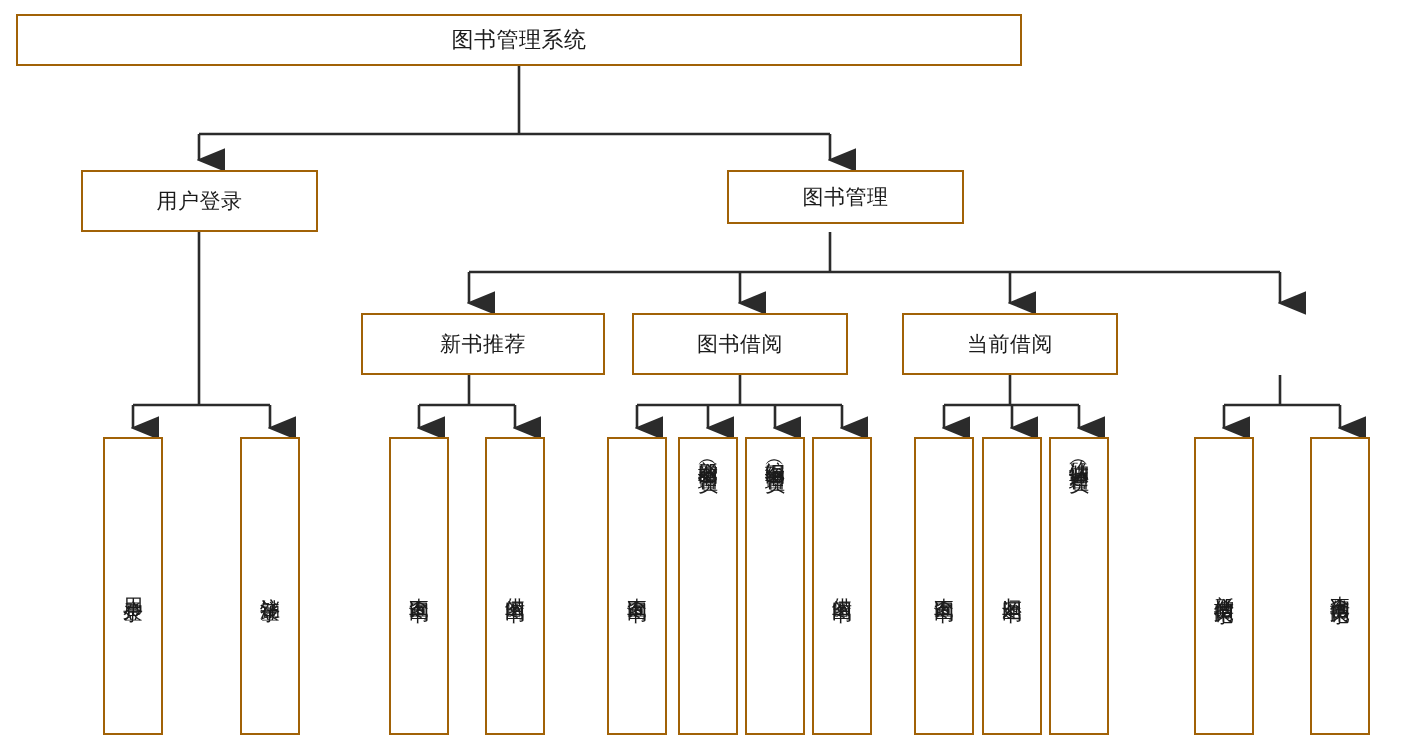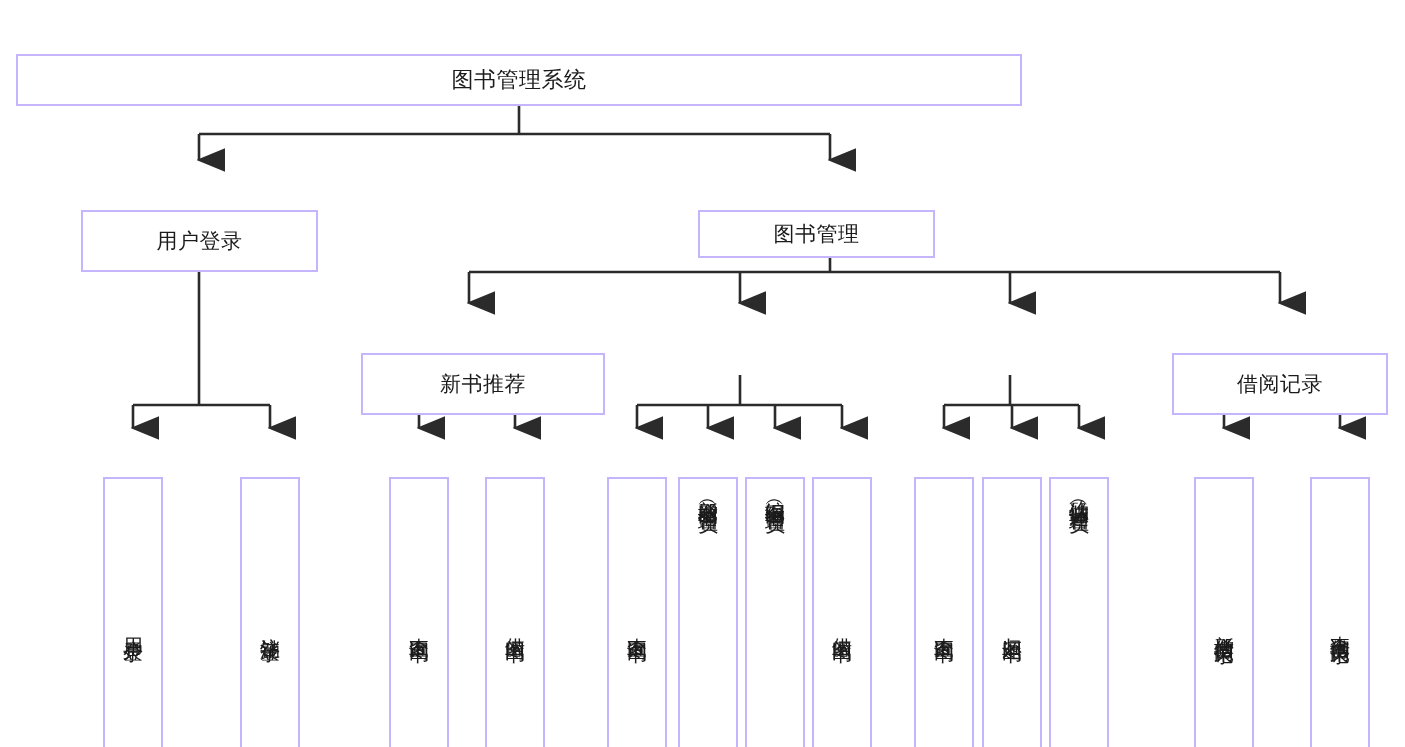--- a/index.html
+++ b/index.html
@@ -25,26 +25,25 @@
     top: 0;
     width: 1405px;
     height: 747px;
     pointer-events: none;
   }
   
   .node {
     position: absolute;
     box-sizing: border-box;
     background: #ffffff;
-    border: 2px solid #c4b5fd;
+    border: 2px solid #a16207;
     display: flex;
     align-items: center;
     justify-content: center;
     color: #1b1b1b;
-    margin-top: 40px;
   }
   .node .label {
     display: block;
     text-align: center;
     line-height: 1.18;
     white-space: pre-line;
   }
   
   .node.horiz .label {
     font-size: 21px;
@@ -140,33 +139,36 @@
   </svg>
 
   <div class="node horiz root" style="left:16px; top:14px; width:1006px; height:52px;">
     <span class="label">图书管理系统</span>
   </div>
 
   <div class="node horiz" style="left:81px; top:170px; width:237px; height:62px;">
     <span class="label">用户登录</span>
   </div>
 
-  <div class="node horiz" style="left:698px; top:170px; width:237px; height:48px;">
+  <div class="node horiz" style="left:727px; top:170px; width:237px; height:54px;">
     <span class="label">图书管理</span>
   </div>
 
   <div class="node horiz" style="left:361px; top:313px; width:244px; height:62px;">
     <span class="label">新书推荐</span>
   </div>
 
-
-
-  <div class="node horiz" style="left:1172px; top:313px; width:216px; height:62px;">
-    <span class="label">借阅记录</span>
-  </div>
+  <div class="node horiz" style="left:632px; top:313px; width:216px; height:62px;">
+    <span class="label">图书借阅</span>
+  </div>
+
+  <div class="node horiz" style="left:902px; top:313px; width:216px; height:62px;">
+    <span class="label">当前借阅</span>
+  </div>
+
 
   <div class="node vert mid" style="left:103px; top:437px; width:60px; height:298px;">
     <span class="label">用户登录</span>
   </div>
 
   <div class="node vert mid" style="left:240px; top:437px; width:60px; height:298px;">
     <span class="label">注销登录</span>
   </div>
 
   <div class="node vert mid" style="left:389px; top:437px; width:60px; height:298px;">

